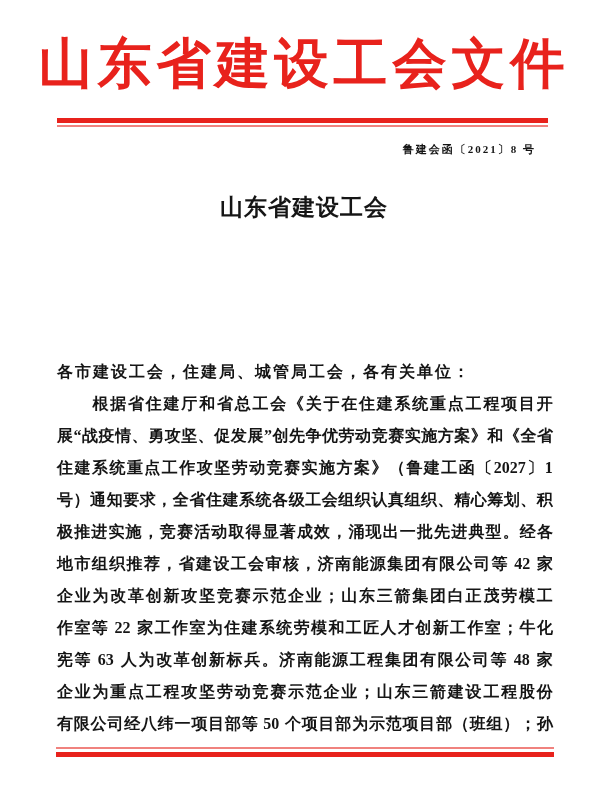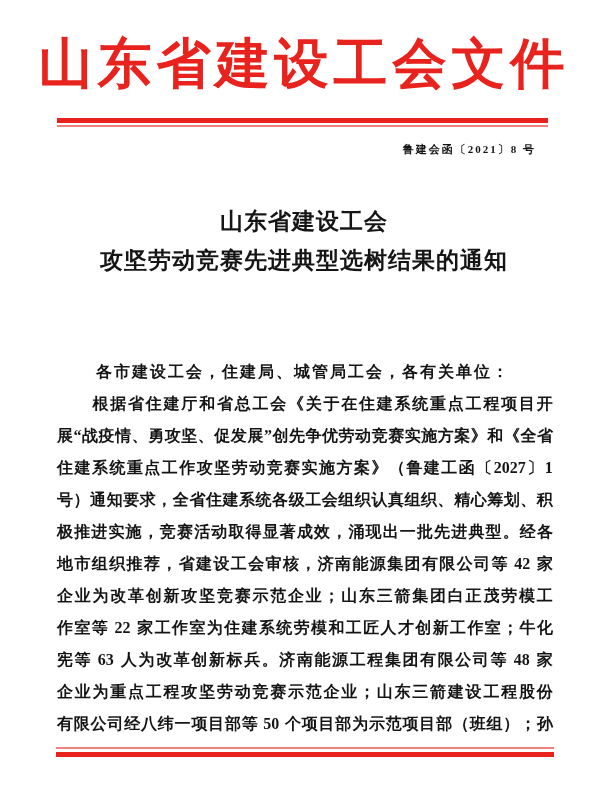--- a/index.html
+++ b/index.html
@@ -40,21 +40,21 @@
     top: 142px;
     right: 72px;
     font-size: 11px;
     font-weight: bold;
     letter-spacing: 2px;
     white-space: nowrap;
   }
 
   .doc-title {
     position: absolute;
-    top: 202px;
+    top: 188px;
     left: 0;
     width: 608px;
     text-align: center;
     font-size: 23px;
     font-weight: bold;
     line-height: 39px;
     letter-spacing: 1px;
   }
 
   .body-block {
@@ -64,21 +64,20 @@
     width: 496px;
     font-size: 16px;
     font-weight: bold;
   }
 
   .salutation {
     height: 32px;
     line-height: 32px;
     letter-spacing: 2px;
     white-space: nowrap;
-    margin-left: 39px;
   }
 
   
   .body-line {
     display: flex;
     justify-content: space-between;
     height: 32px;
     line-height: 32px;
   }
   .body-line span { white-space: pre; }
@@ -90,21 +89,20 @@
 
   <div class="masthead" style="color: rgb(232, 34, 28);">山东省建设工会文件</div>
 
   <div class="rule rule-top-thick" style="background-color: rgb(232, 34, 28);"></div>
   <div class="rule rule-top-thin" style="background-color: rgb(240, 130, 126);"></div>
 
   <div class="doc-number">鲁建会函〔2021〕8 号</div>
 
   <div class="doc-title">
     <div class="doc-title-line">山东省建设工会</div>
-    <div class="doc-title-line">攻坚劳动竞赛先进典型选树结果的通知</div>
   </div>
 
   <div class="body-block">
     <div class="salutation">各市建设工会，住建局、城管局工会，各有关单位：</div>
     <div class="body-line">
         <span>　</span>
         <span>　</span>
         <span>根</span>
         <span>据</span>
         <span>省</span>

